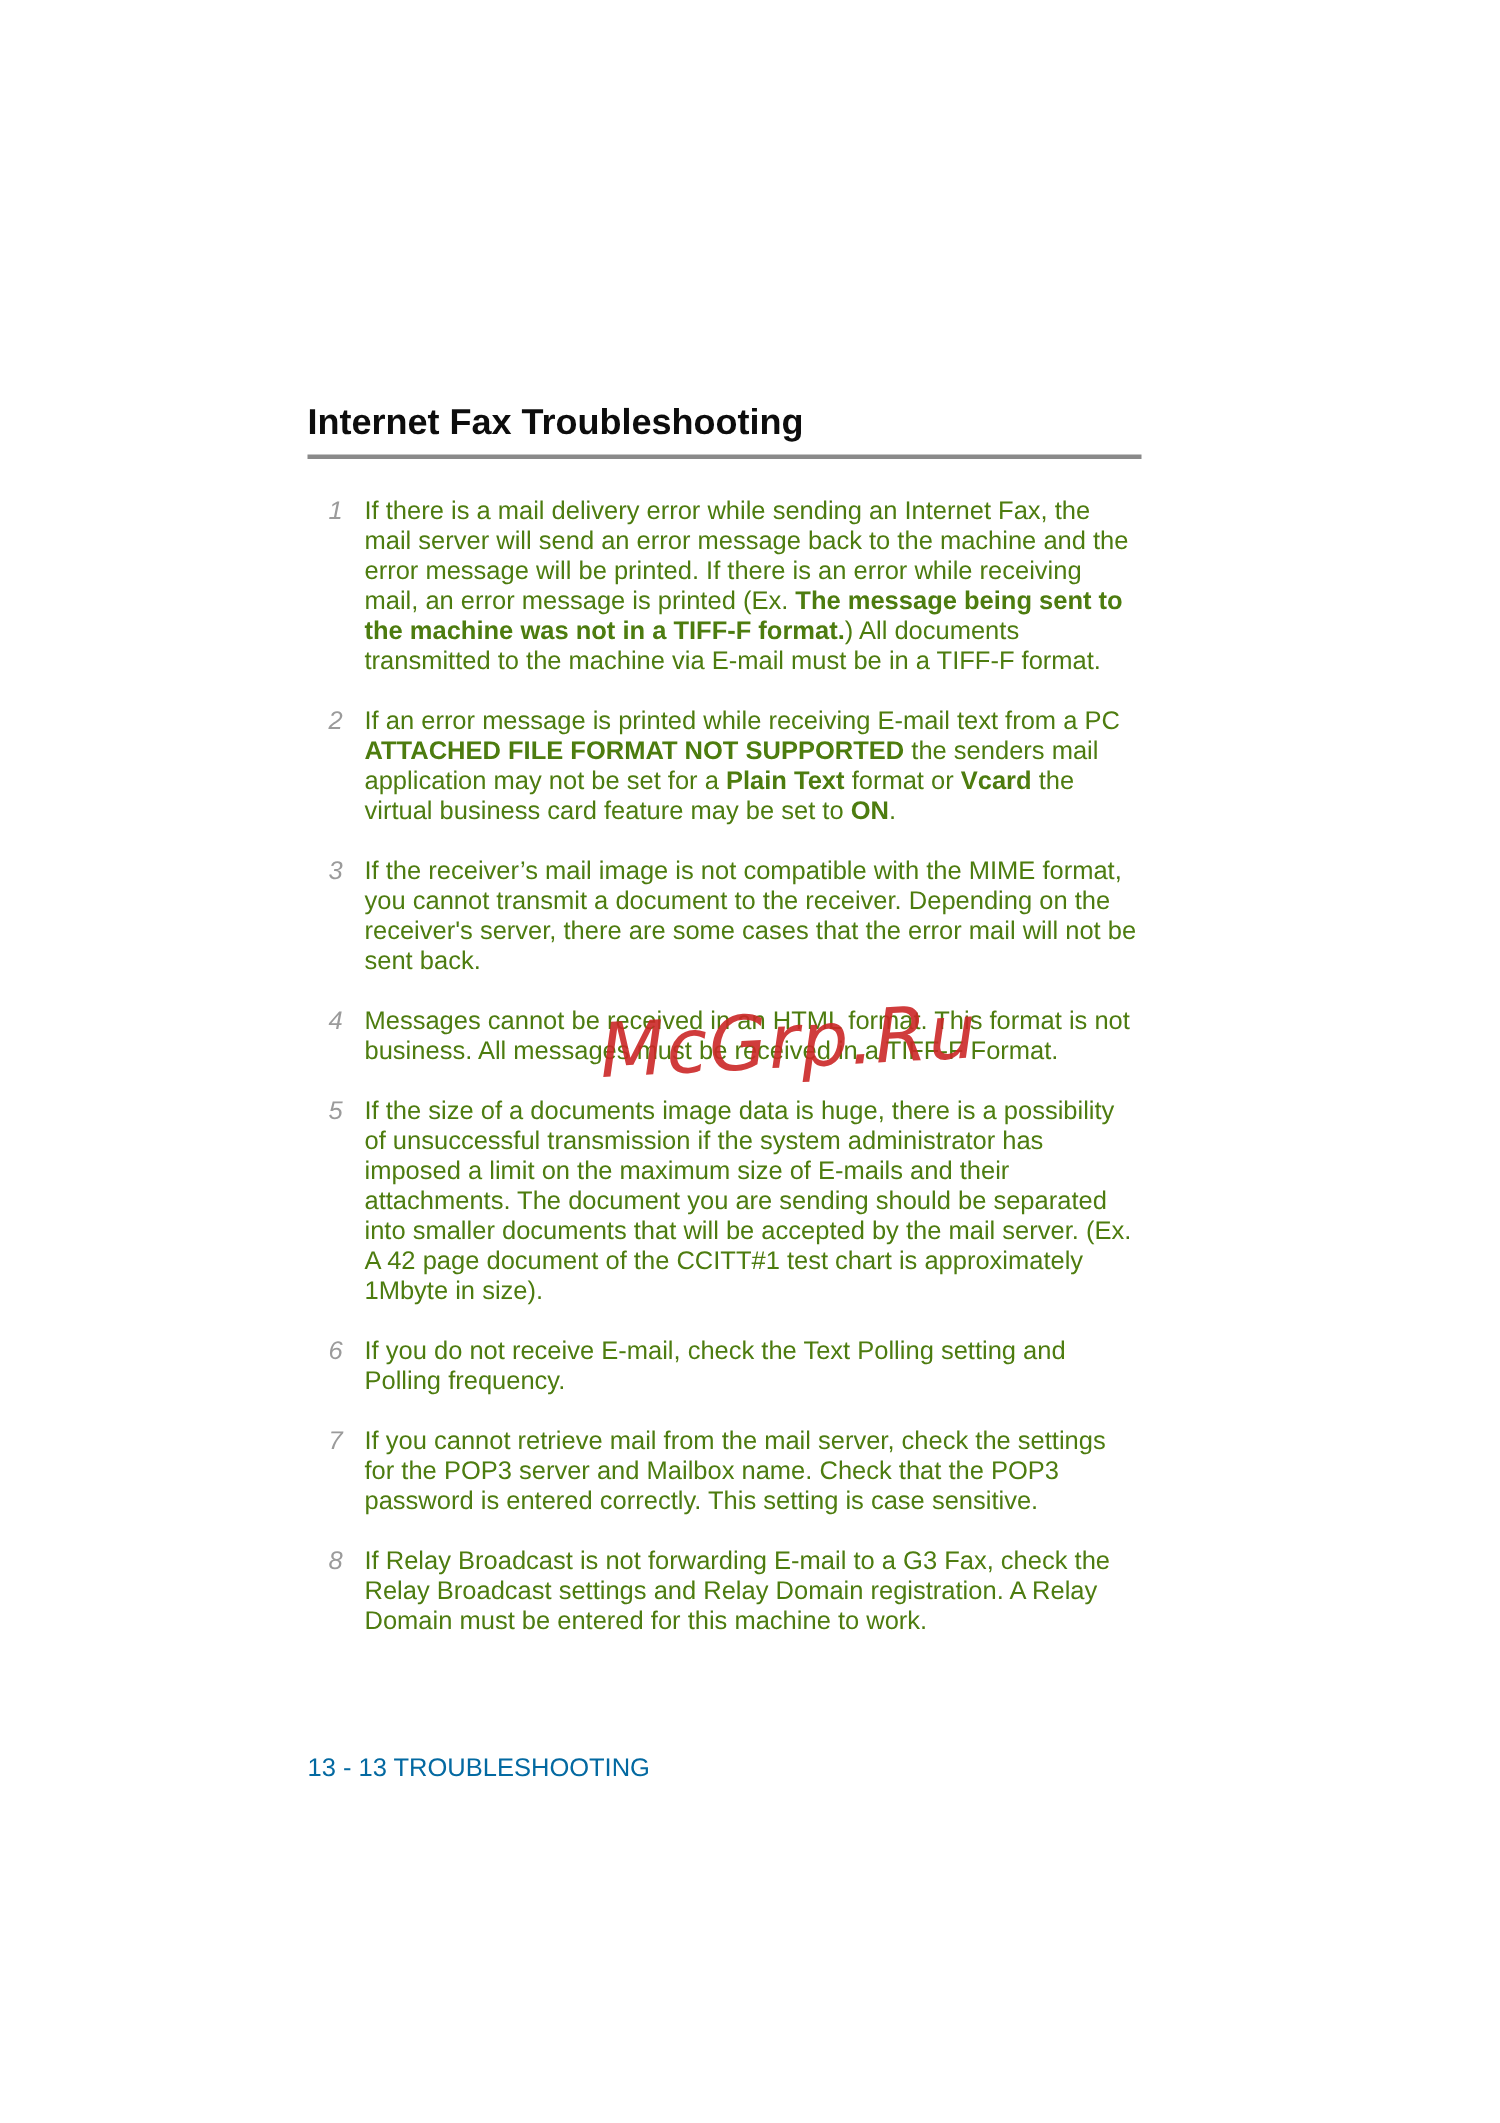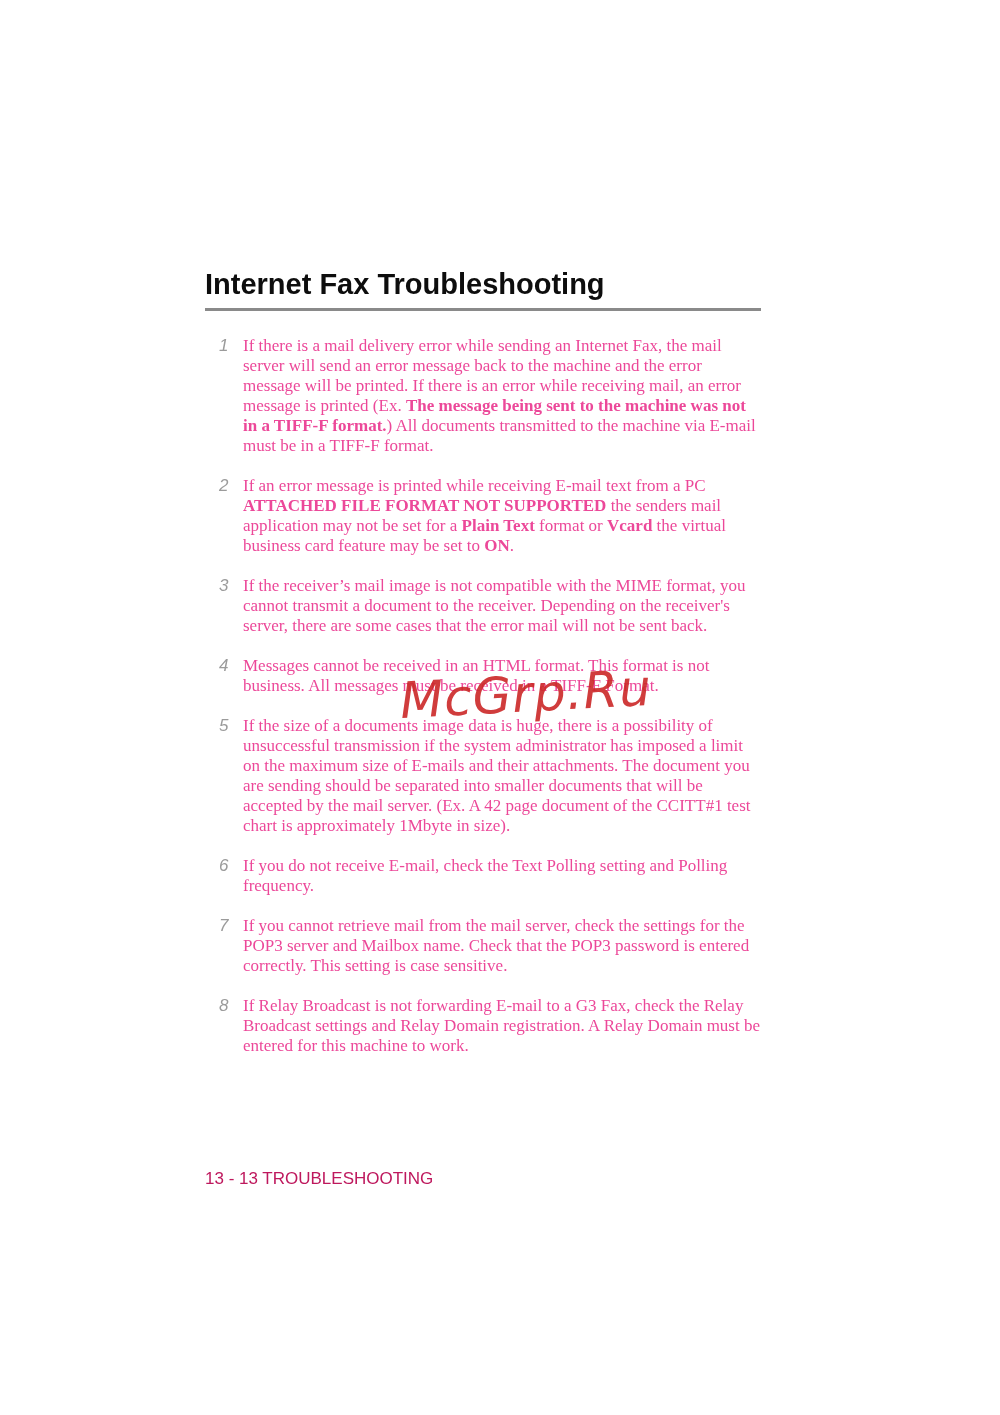--- a/index.html
+++ b/index.html
@@ -15,21 +15,21 @@
     color: #1c1c1c;
     overflow: hidden;
   }
   .content {
     position: absolute;
     left: 205px;
     top: 268px;
     width: 556px;
   }
   .page-title {
-    font-size: 29px;
+    font-size: 24px;
     font-weight: bold;
     color: #0d0d0d;
     margin: 0;
     line-height: 1.15;
   }
   .title-rule {
     height: 3px;
     background: #8a8a8a;
     margin-top: 7px;
     width: 100%;
@@ -48,22 +48,21 @@
     margin-right: 12px;
     font-size: 17px;
     line-height: 20px;
     font-style: italic;
     color: #9b9b9b;
   }
   .ts-text {
     font-size: 17px;
     line-height: 20px;
     width: 518px;
-    color: #ec4899;
-    font-family: Liberation Serif, serif;
+    color: #4d7c0f;
   }
   .ts-text span.b {
     font-weight: bold;
   }
   .watermark {
     position: absolute;
     left: 400px;
     top: 672px;
     font-size: 50px;
     font-style: italic;
@@ -74,21 +73,21 @@
     z-index: 5;
     pointer-events: none;
     font-family: "DejaVu Sans", sans-serif;
   }
   .page-footer {
     position: absolute;
     left: 205px;
     top: 1169px;
     font-size: 17px;
     line-height: 20px;
-    color: #be185d;
+    color: #0369a1;
   }
 </style>
 </head>
 <body>
 
 <div class="content">
   <h1 class="page-title">Internet Fax Troubleshooting</h1>
   <div class="title-rule"></div>
 
   <div class="ts-list">

